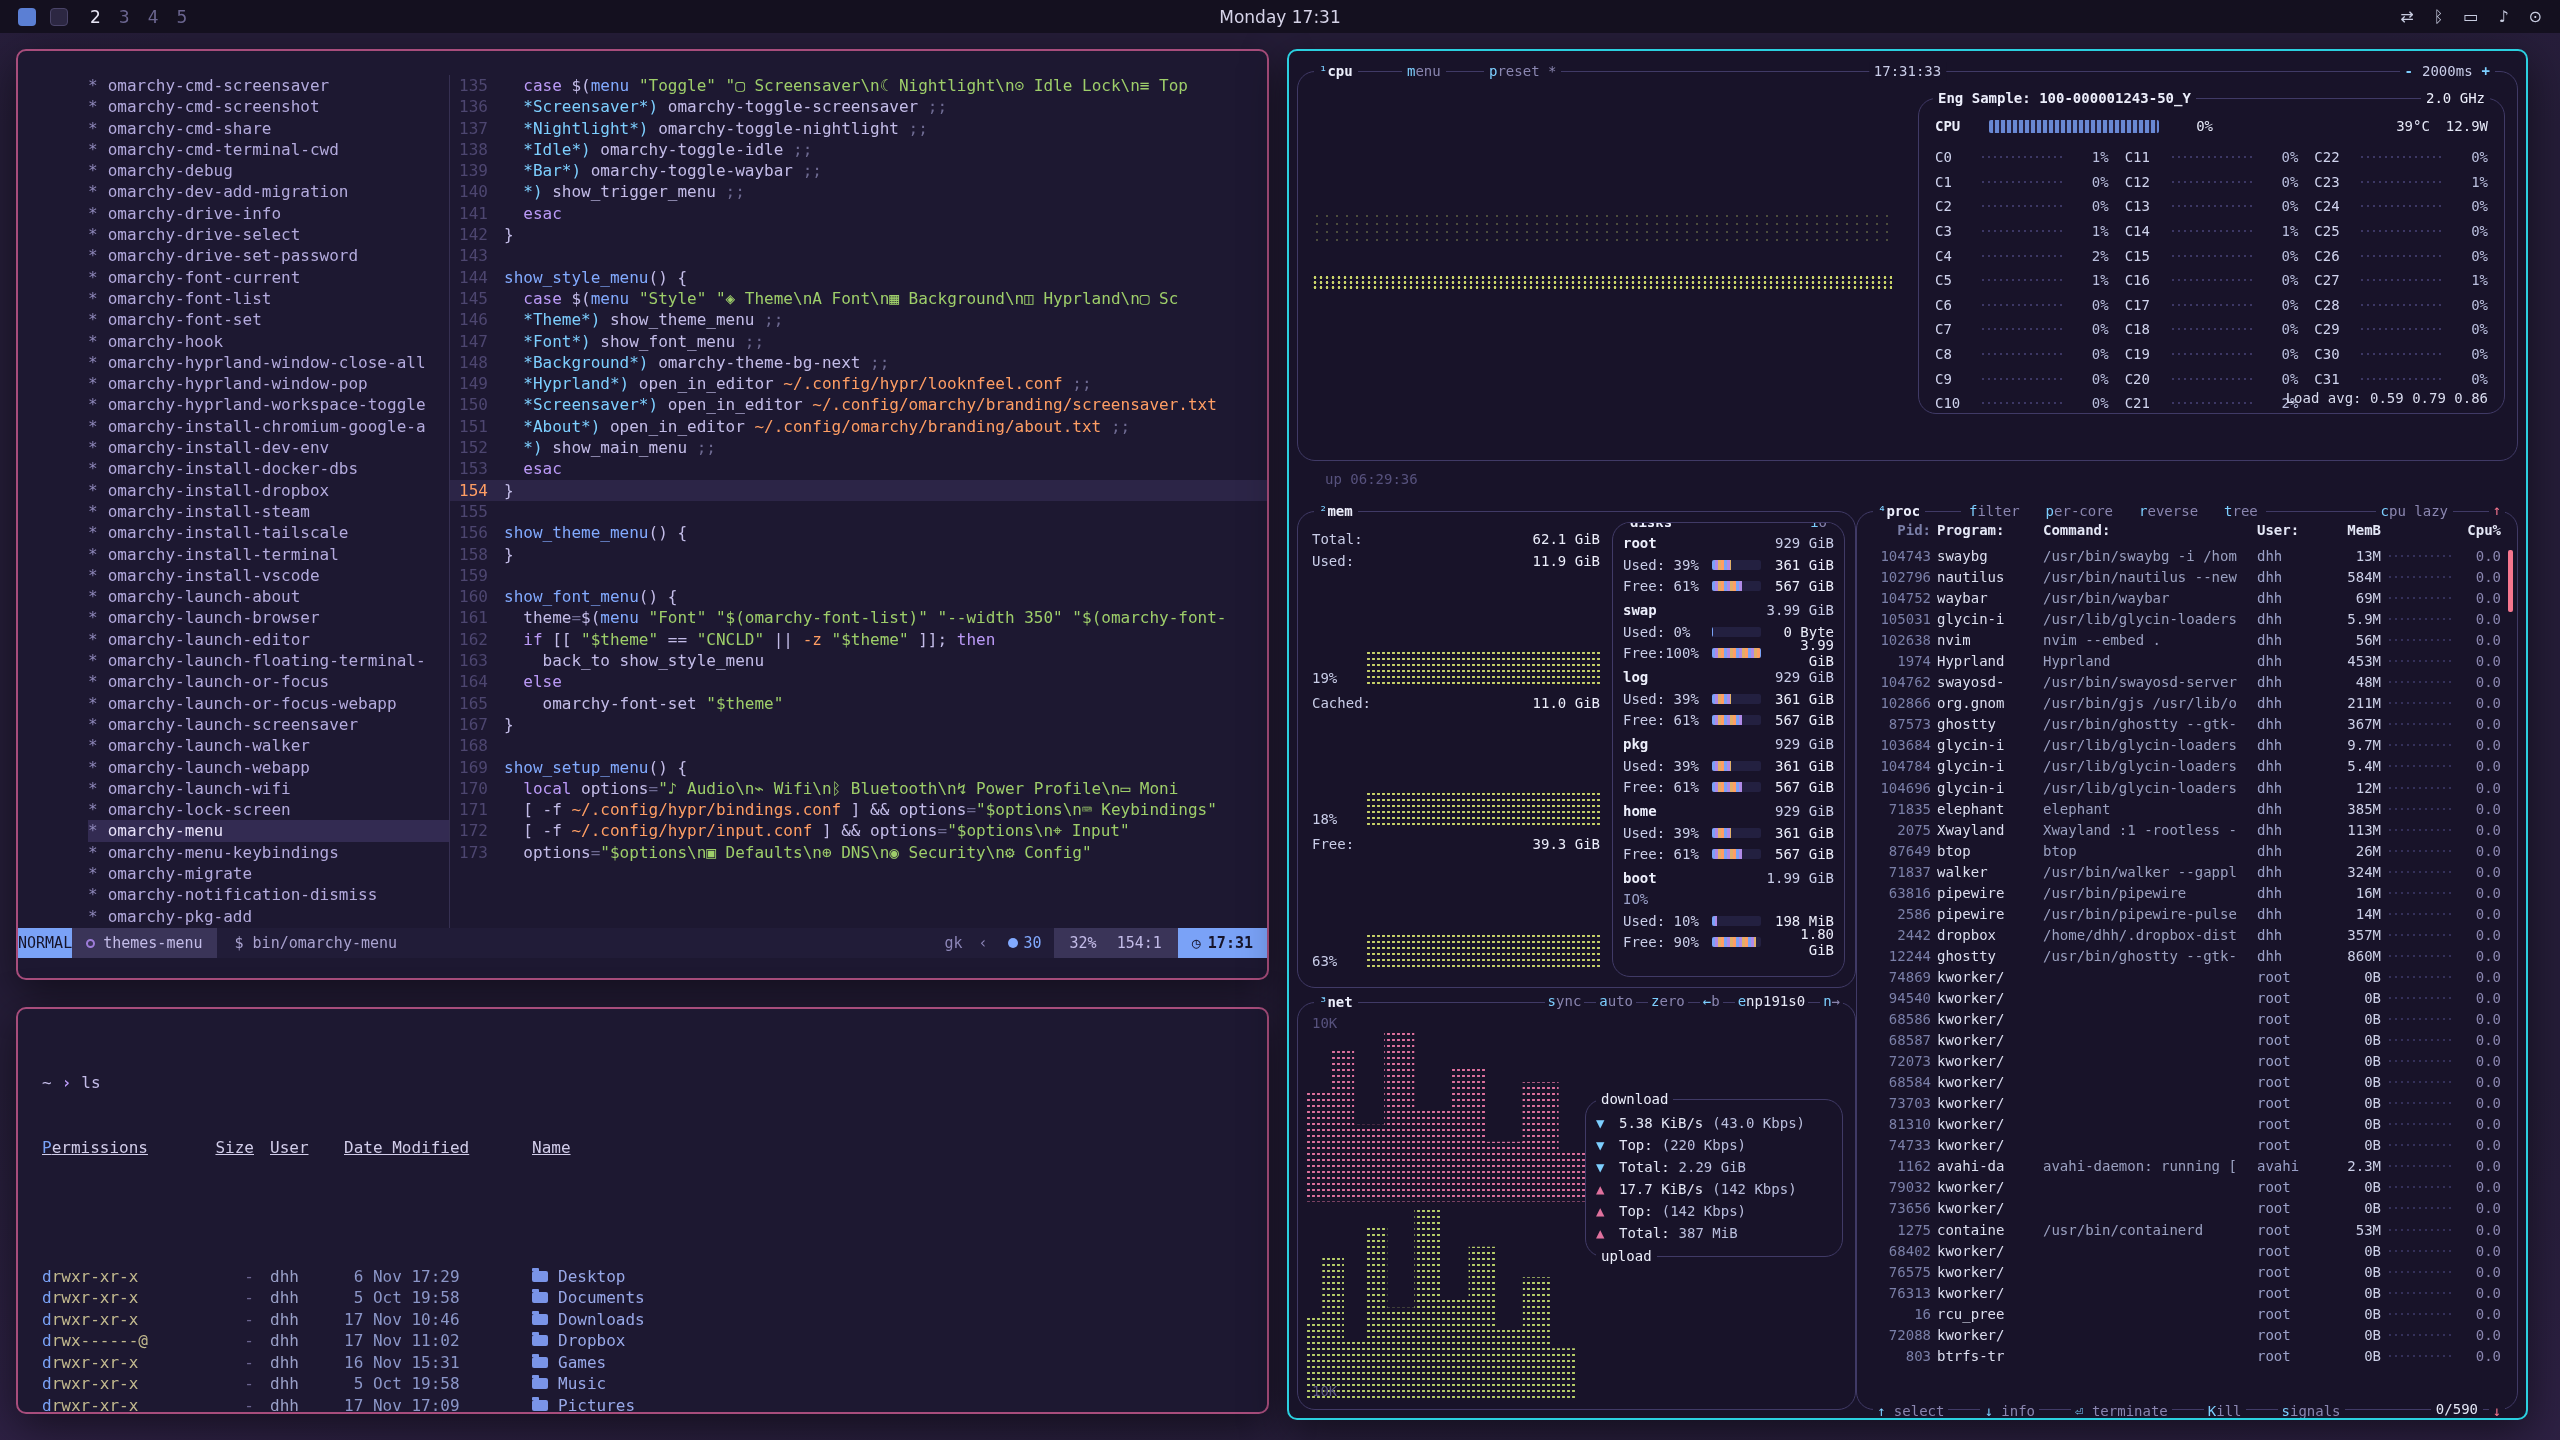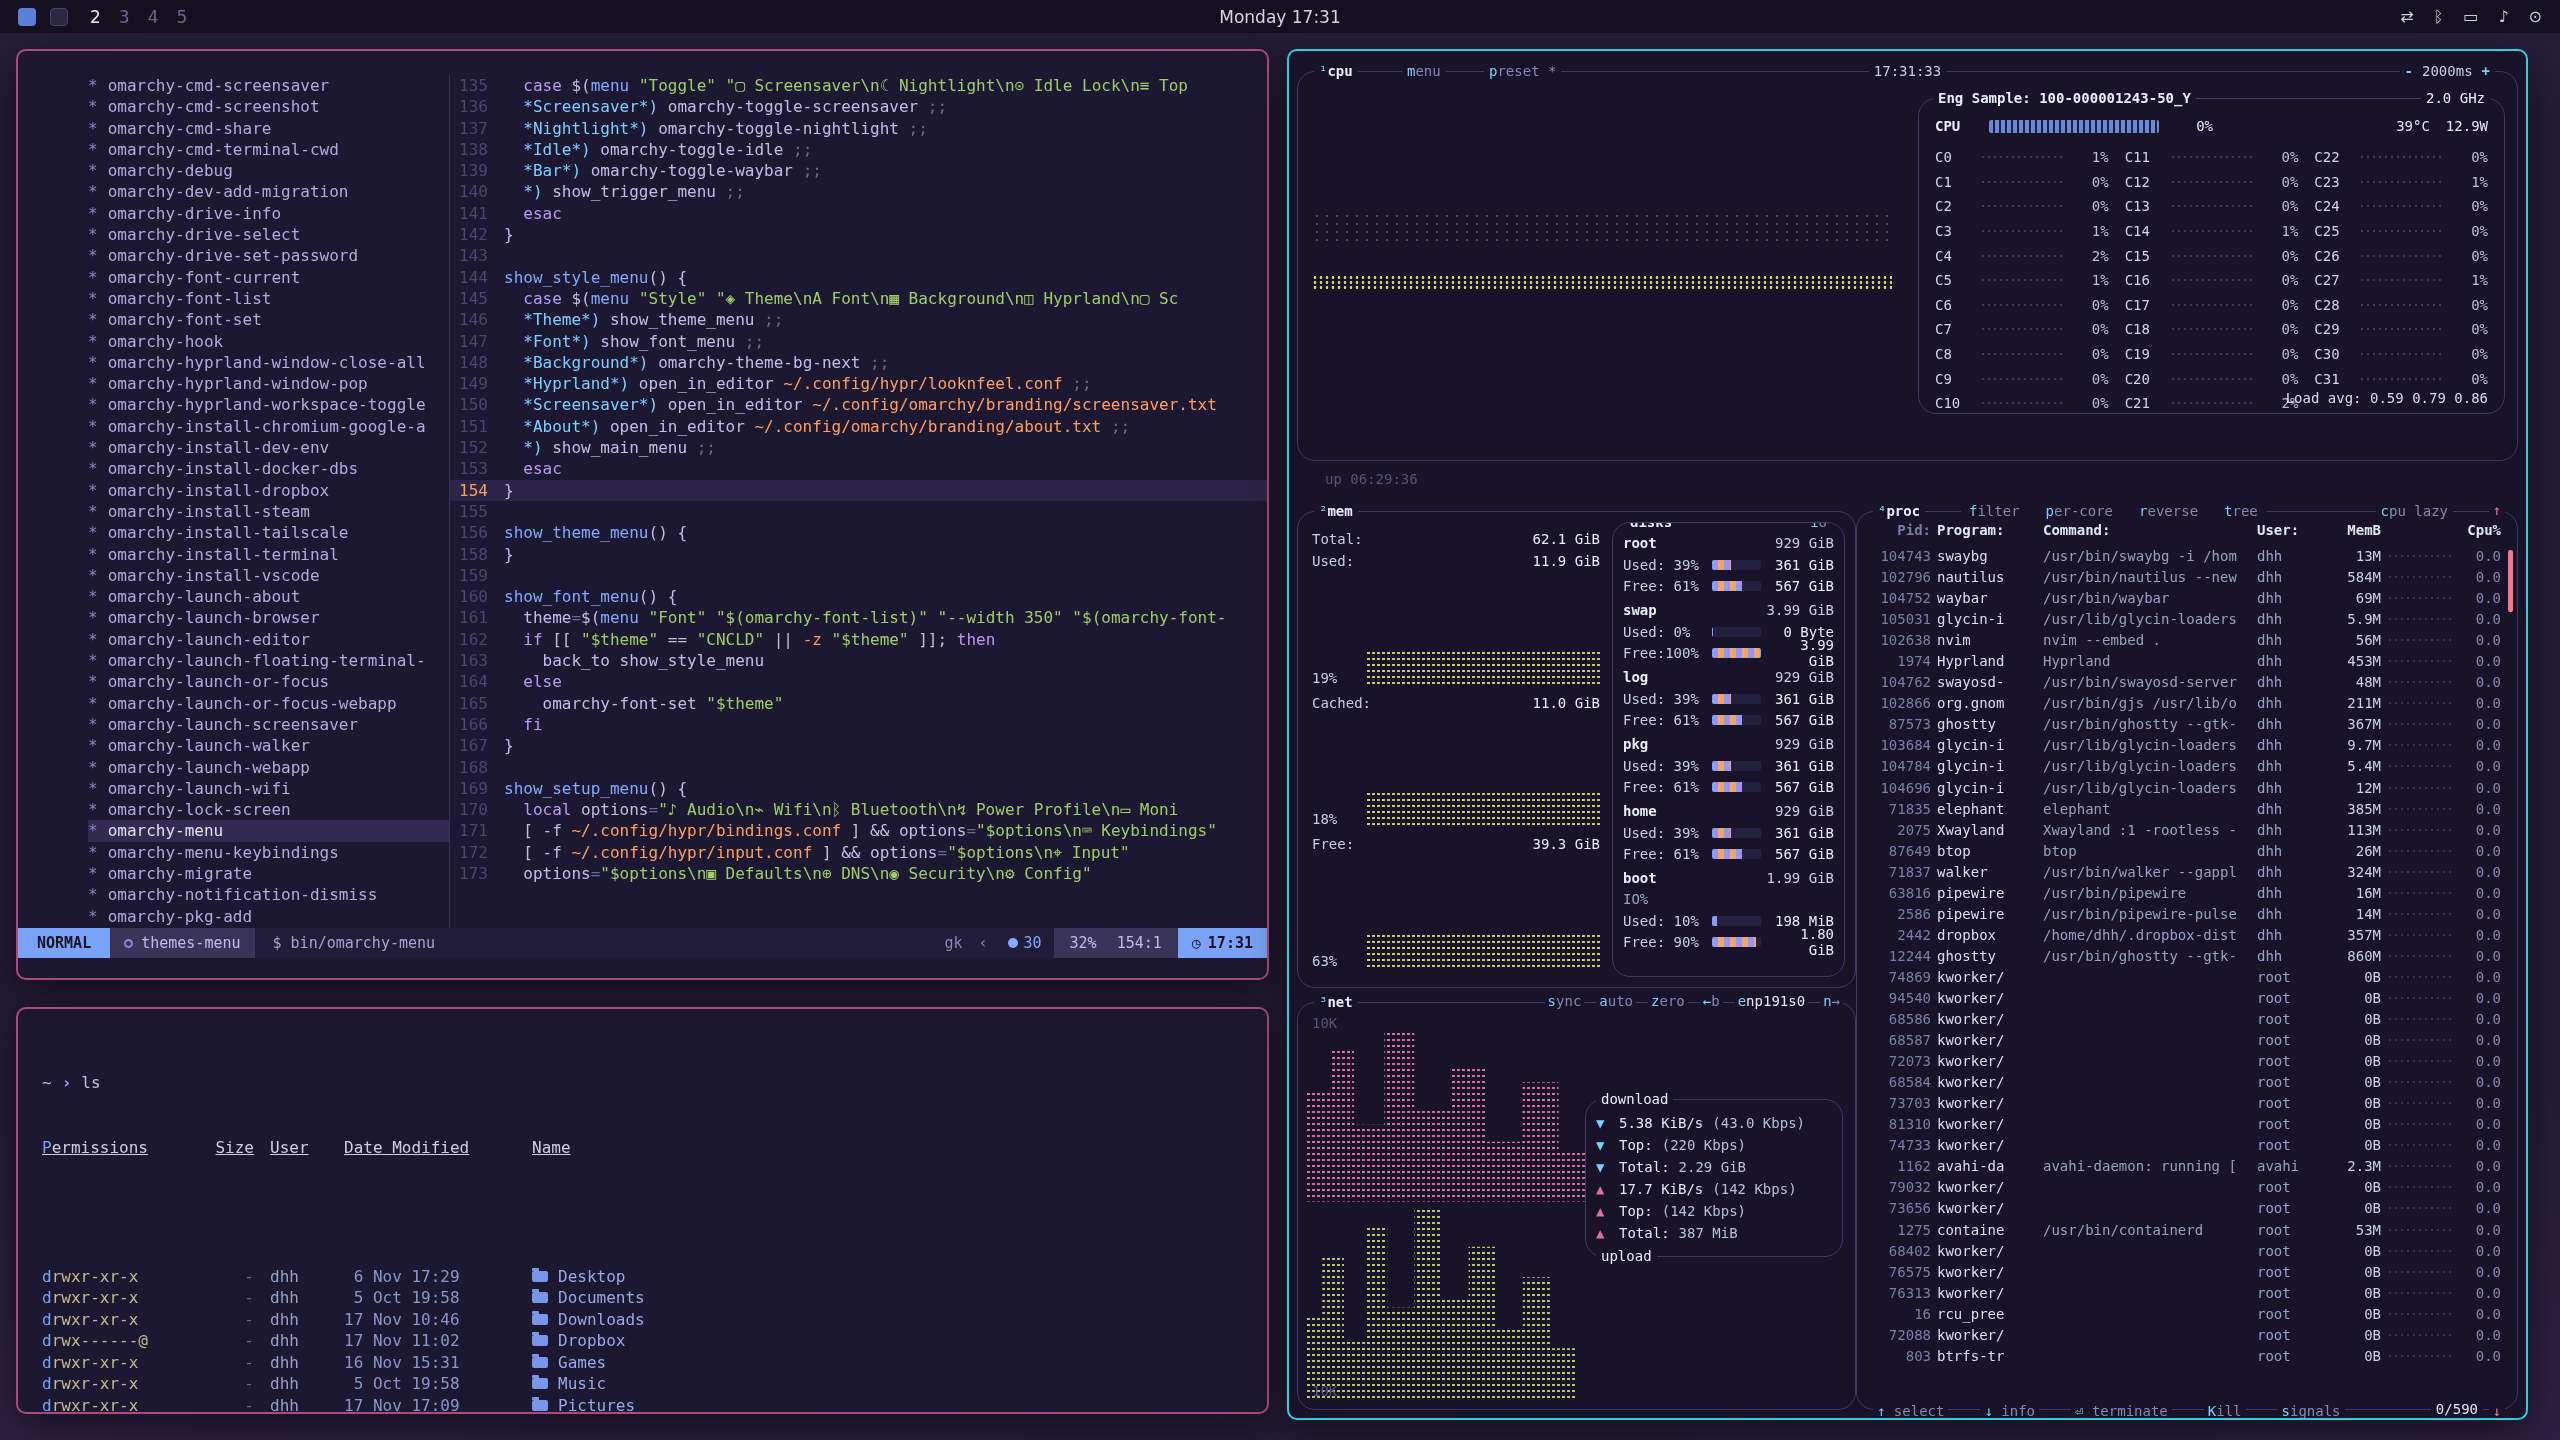--- a/index.html
+++ b/index.html
@@ -33,21 +33,21 @@
   .file-star{color:#8d86b8;margin-right:10px}
   .code-area{flex:1;overflow:hidden}
   .cl{display:flex;height:21.3px;line-height:21.3px;font-size:16px;white-space:pre;overflow:hidden}
   .ln{width:54px;text-align:right;padding-right:16px;color:#4d4670;flex:none}
   .cl.cursor-line{background:#2c2547}
   .cl.cursor-line .ln{color:#ff9e64}
   .sg-t{color:#c3bce8}.sg-k{color:#bb9af7}.sg-f{color:#82aaff}.sg-s{color:#9ece6a}
   .sg-p{color:#7dcfff}.sg-a{color:#ff9e64}.sg-o{color:#6e6a92}
   .statusline{position:absolute;left:0;right:0;bottom:20px;height:30px;background:#211c38;
     display:flex;align-items:stretch;font-size:15px;color:#9a94c2}
-  .sl-mode{background:#7aa2f7;color:#16142a;font-weight:bold;padding:0 19px;display:flex;align-items:center}
+  .sl-mode{background:#7aa2f7;color:#16142a;font-weight:normal;padding:0 0;display:flex;align-items:center}
   .sl-branch{background:#3a3458;color:#c3bce8;padding:0 14px;display:flex;align-items:center;gap:8px}
   .sl-branch-icon{width:9px;height:9px;border:2px solid #9d7cd8;border-radius:50%}
   .sl-cmd{padding:0 18px;display:flex;align-items:center;color:#a9a2cf}
   .sl-right{margin-left:auto;display:flex;align-items:stretch}
   .sl-gk,.sl-sep{display:flex;align-items:center;padding:0 8px;color:#8d86b8}
   .sl-badge{display:flex;align-items:center;gap:6px;padding:0 12px;color:#82aaff}
   .sl-badge-dot{width:10px;height:10px;border-radius:50%;background:#82aaff}
   .sl-pos{background:#3a3458;display:flex;align-items:center;gap:20px;padding:0 16px;color:#c3bce8}
   .sl-time{background:#7aa2f7;color:#16142a;font-weight:bold;display:flex;align-items:center;gap:7px;padding:0 14px}
   
@@ -274,21 +274,20 @@
           <div class="cl"><span class="ln">155</span><span class="lt"><span class="sg-t"></span></span></div>
           <div class="cl"><span class="ln">156</span><span class="lt"><span class="sg-f">show_theme_menu</span><span class="sg-t">() {</span></span></div>
           <div class="cl"><span class="ln">158</span><span class="lt"><span class="sg-t">}</span></span></div>
           <div class="cl"><span class="ln">159</span><span class="lt"><span class="sg-t"></span></span></div>
           <div class="cl"><span class="ln">160</span><span class="lt"><span class="sg-f">show_font_menu</span><span class="sg-t">() {</span></span></div>
           <div class="cl"><span class="ln">161</span><span class="lt"><span class="sg-t">  theme</span><span class="sg-o">=</span><span class="sg-t">$(</span><span class="sg-f">menu </span><span class="sg-s">"Font" "$(omarchy-font-list)" "--width 350" "$(omarchy-font-</span></span></div>
           <div class="cl"><span class="ln">162</span><span class="lt"><span class="sg-t">  </span><span class="sg-k">if</span><span class="sg-t"> [[ </span><span class="sg-s">"$theme"</span><span class="sg-t"> == </span><span class="sg-s">"CNCLD"</span><span class="sg-t"> || </span><span class="sg-a">-z </span><span class="sg-s">"$theme"</span><span class="sg-t"> ]]; </span><span class="sg-k">then</span></span></div>
           <div class="cl"><span class="ln">163</span><span class="lt"><span class="sg-t">    back_to show_style_menu</span></span></div>
           <div class="cl"><span class="ln">164</span><span class="lt"><span class="sg-t">  </span><span class="sg-k">else</span></span></div>
           <div class="cl"><span class="ln">165</span><span class="lt"><span class="sg-t">    omarchy-font-set </span><span class="sg-s">"$theme"</span></span></div>
-          <div class="cl"><span class="ln">166</span><span class="lt"><span class="sg-t">  </span><span class="sg-k">fi</span></span></div>
           <div class="cl"><span class="ln">167</span><span class="lt"><span class="sg-t">}</span></span></div>
           <div class="cl"><span class="ln">168</span><span class="lt"><span class="sg-t"></span></span></div>
           <div class="cl"><span class="ln">169</span><span class="lt"><span class="sg-f">show_setup_menu</span><span class="sg-t">() {</span></span></div>
           <div class="cl"><span class="ln">170</span><span class="lt"><span class="sg-t">  </span><span class="sg-k">local</span><span class="sg-t"> options</span><span class="sg-o">=</span><span class="sg-s">"♪ Audio\n⌁ Wifi\nᛒ Bluetooth\n↯ Power Profile\n▭ Moni</span></span></div>
           <div class="cl"><span class="ln">171</span><span class="lt"><span class="sg-t">  [ -f </span><span class="sg-a">~/.config/hypr/bindings.conf</span><span class="sg-t"> ] &amp;&amp; options</span><span class="sg-o">=</span><span class="sg-s">"$options\n⌨ Keybindings"</span></span></div>
           <div class="cl"><span class="ln">172</span><span class="lt"><span class="sg-t">  [ -f </span><span class="sg-a">~/.config/hypr/input.conf</span><span class="sg-t"> ] &amp;&amp; options</span><span class="sg-o">=</span><span class="sg-s">"$options\n⌖ Input"</span></span></div>
           <div class="cl"><span class="ln">173</span><span class="lt"><span class="sg-t">  options</span><span class="sg-o">=</span><span class="sg-s">"$options\n▣ Defaults\n⊕ DNS\n◉ Security\n⚙ Config"</span></span></div>
         </div>
     </div>
     <div class="statusline">

